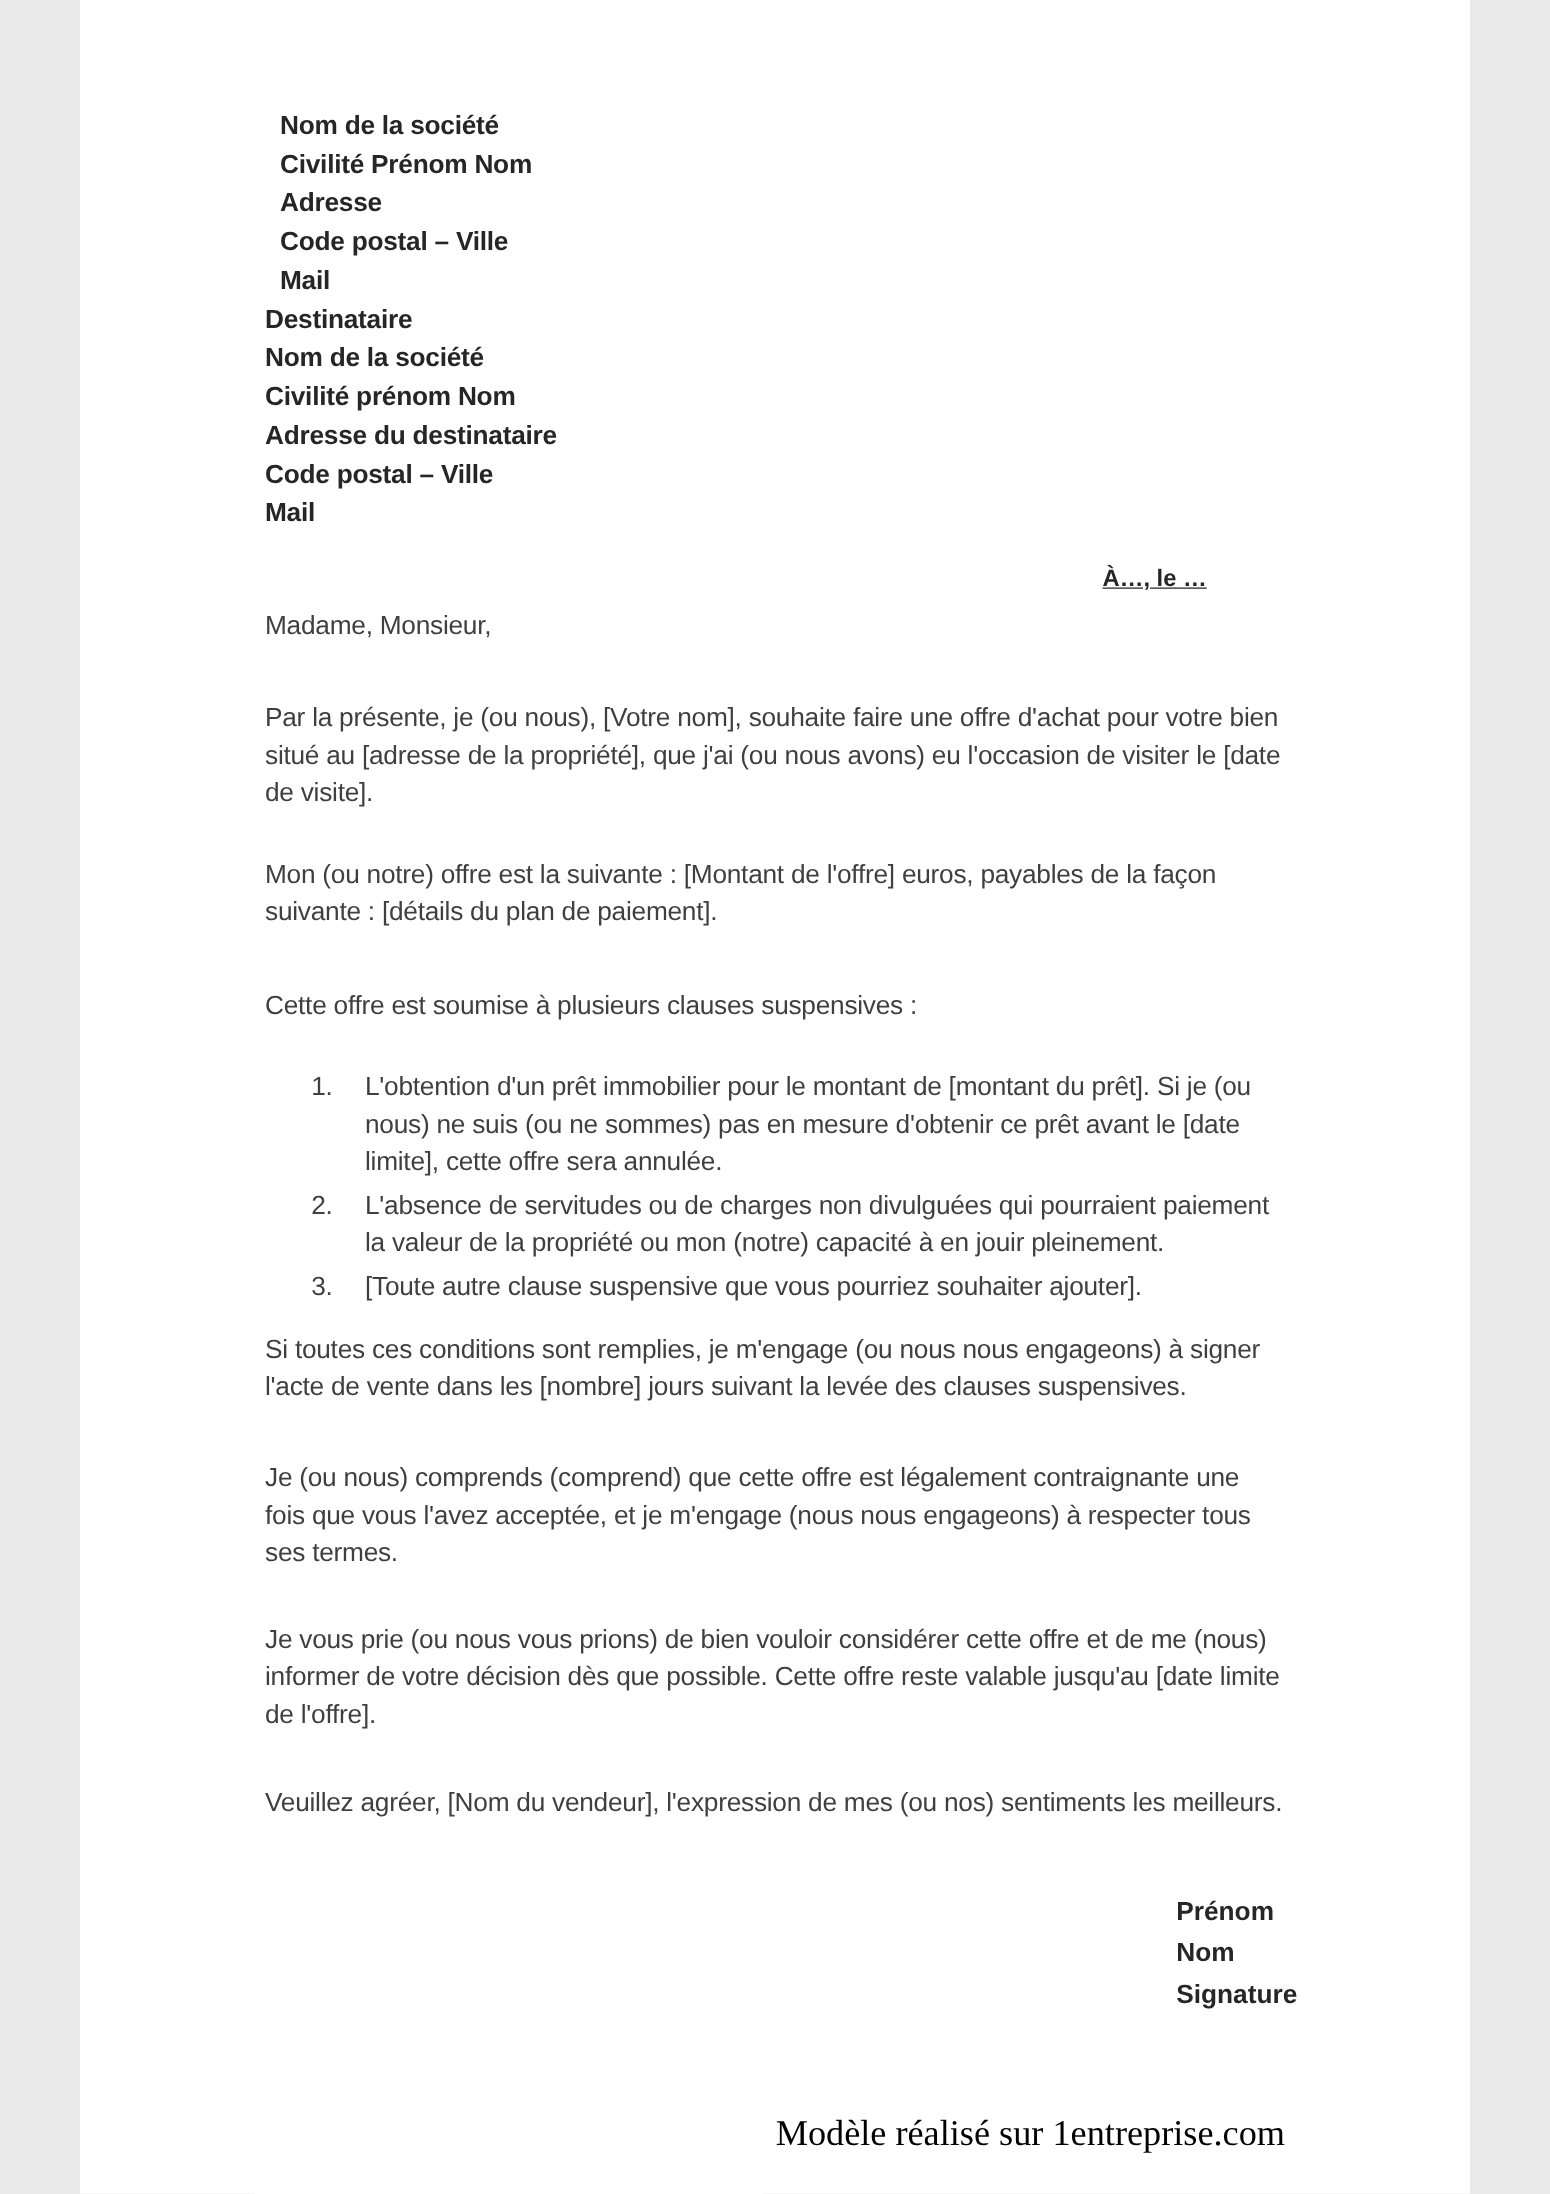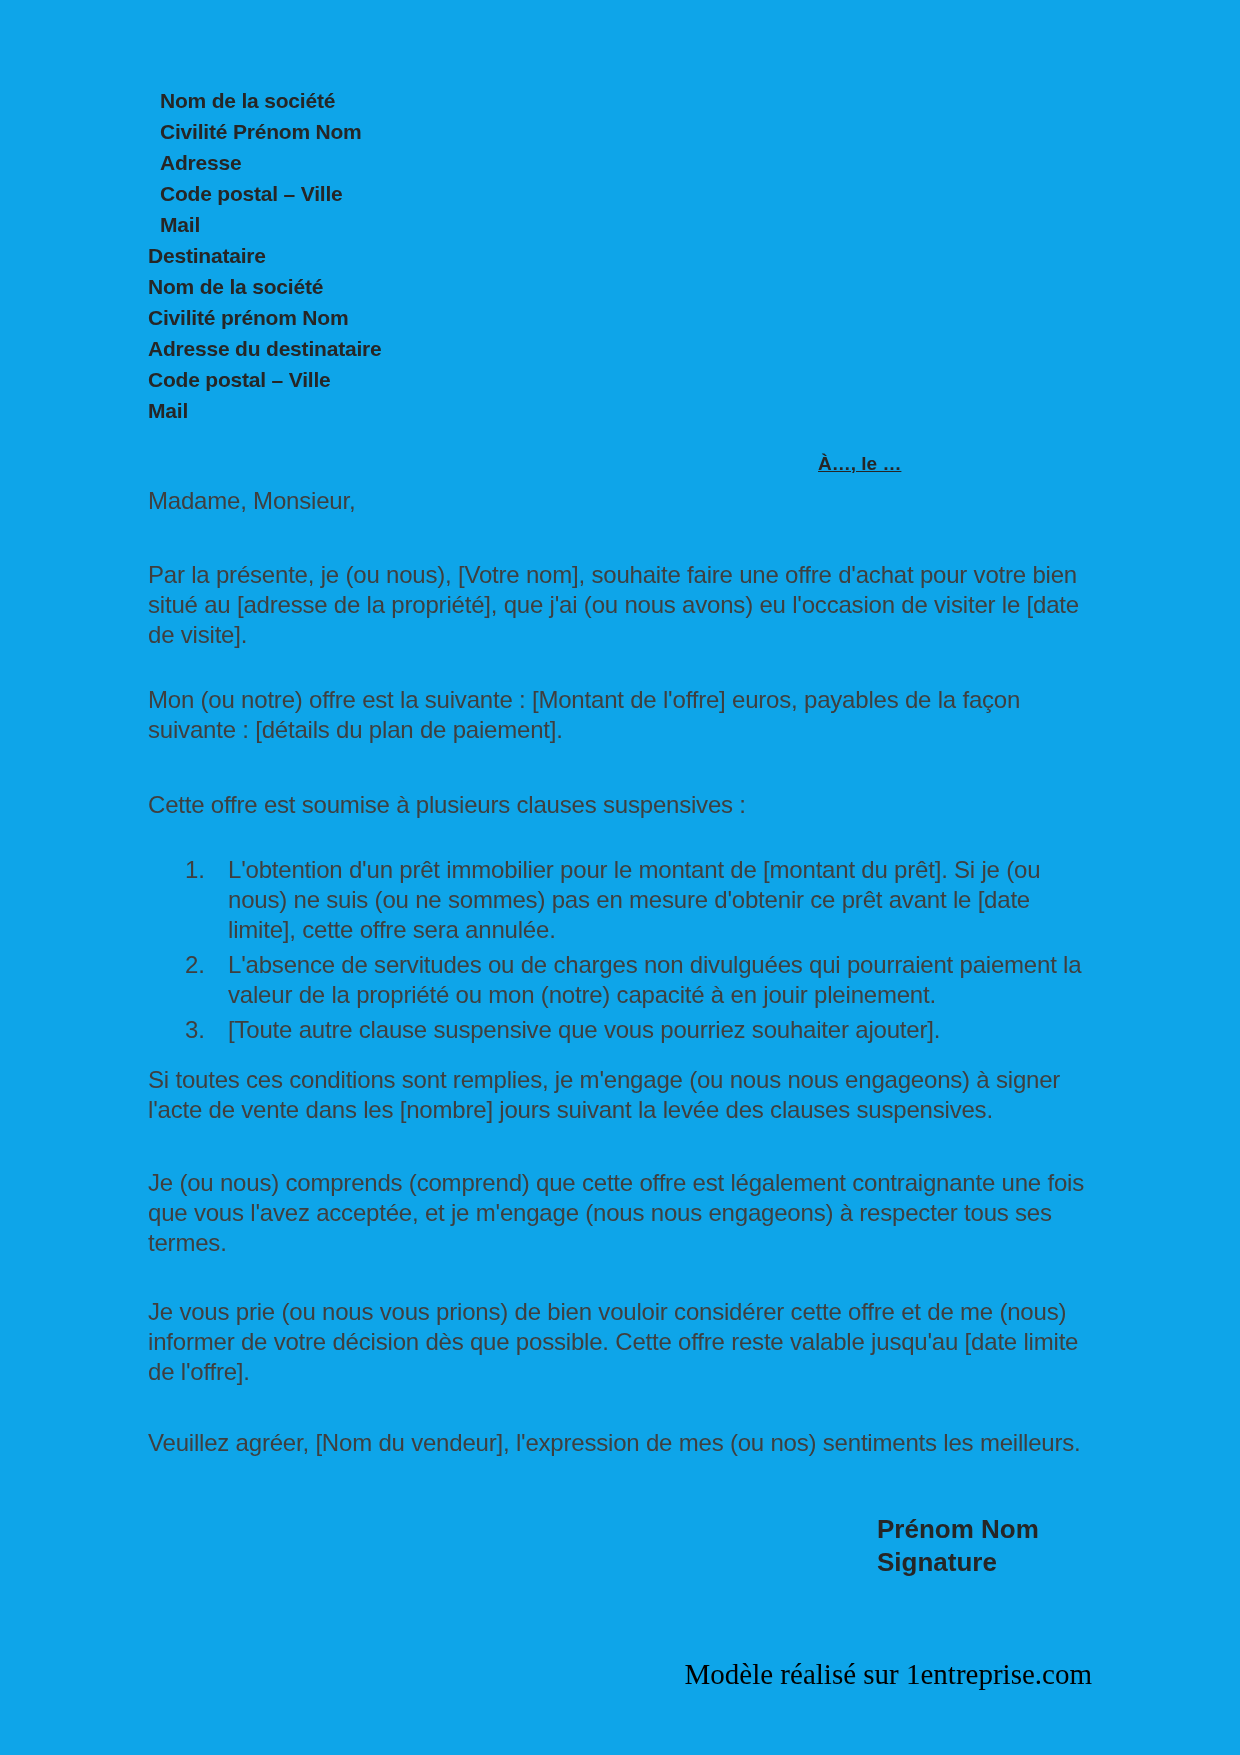--- a/index.html
+++ b/index.html
@@ -1,22 +1,22 @@
 <!DOCTYPE html>
 <html lang="fr"><head>
 <meta charset="utf-8">
 <style>
   * { margin: 0; padding: 0; box-sizing: border-box; }
   html, body { background: #e9e9e9; }
   .page {
     position: relative;
-    width: 1240px;
+    width: 1112px;
     height: 1755px;
     margin: 0 auto;
-    background: #0ea5e9;
+    background: #ffffff;
     font-family: "Liberation Sans", "DejaVu Sans", sans-serif;
     color: #3f3f3f;
     overflow: hidden;
   }
   .content {
     padding: 0 148px;
   }
   
   .addr-line {
     font-weight: bold;
@@ -28,21 +28,21 @@
   }
   .sender    { margin-top: 85px; margin-left: 12px; }
   .recipient { margin-top: 0;    }
   .dateline  {
     margin-top: 22px; margin-left: 670px;
     font-weight: bold; color: #262626;
     font-size: 19px; line-height: 31px; text-decoration: underline;
   }
   
   .body-text {
-    font-size: 24px;
+    font-size: 21px;
     line-height: 30px;
     letter-spacing: -0.2px;
     color: #3f3f3f;
   }
   .salutation { margin-top: 7px; }
   .p-offer         { margin-top: 44px; }
   .p-amount        { margin-top: 35px; }
   .p-clauses-intro { margin-top: 45px; }
   .clauses { margin-top: 35px; list-style: none; padding-left: 37px; }
   .clauses li { display: flex; margin-bottom: 5px; }
@@ -51,21 +51,21 @@
   .clauses .li-text { flex: 1 1 auto; }
   .p-commitment    { margin-top: 20px; }
   .p-binding       { margin-top: 43px; }
   .p-consideration { margin-top: 39px; }
   .p-closing       { margin-top: 41px; }
   .signature {
     margin-top: 55px; margin-left: 729px;
   }
   .signature .sig-line {
     font-weight: bold; color: #262626;
-    font-size: 26px; line-height: 33px;
+    font-size: 21px; line-height: 33px;
   }
   .footer {
     margin-top: 80px;
     text-align: right;
     font-family: "Liberation Serif", "DejaVu Serif", serif;
     font-size: 29px;
     line-height: 30px;
     color: #000000;
   }
 </style>

